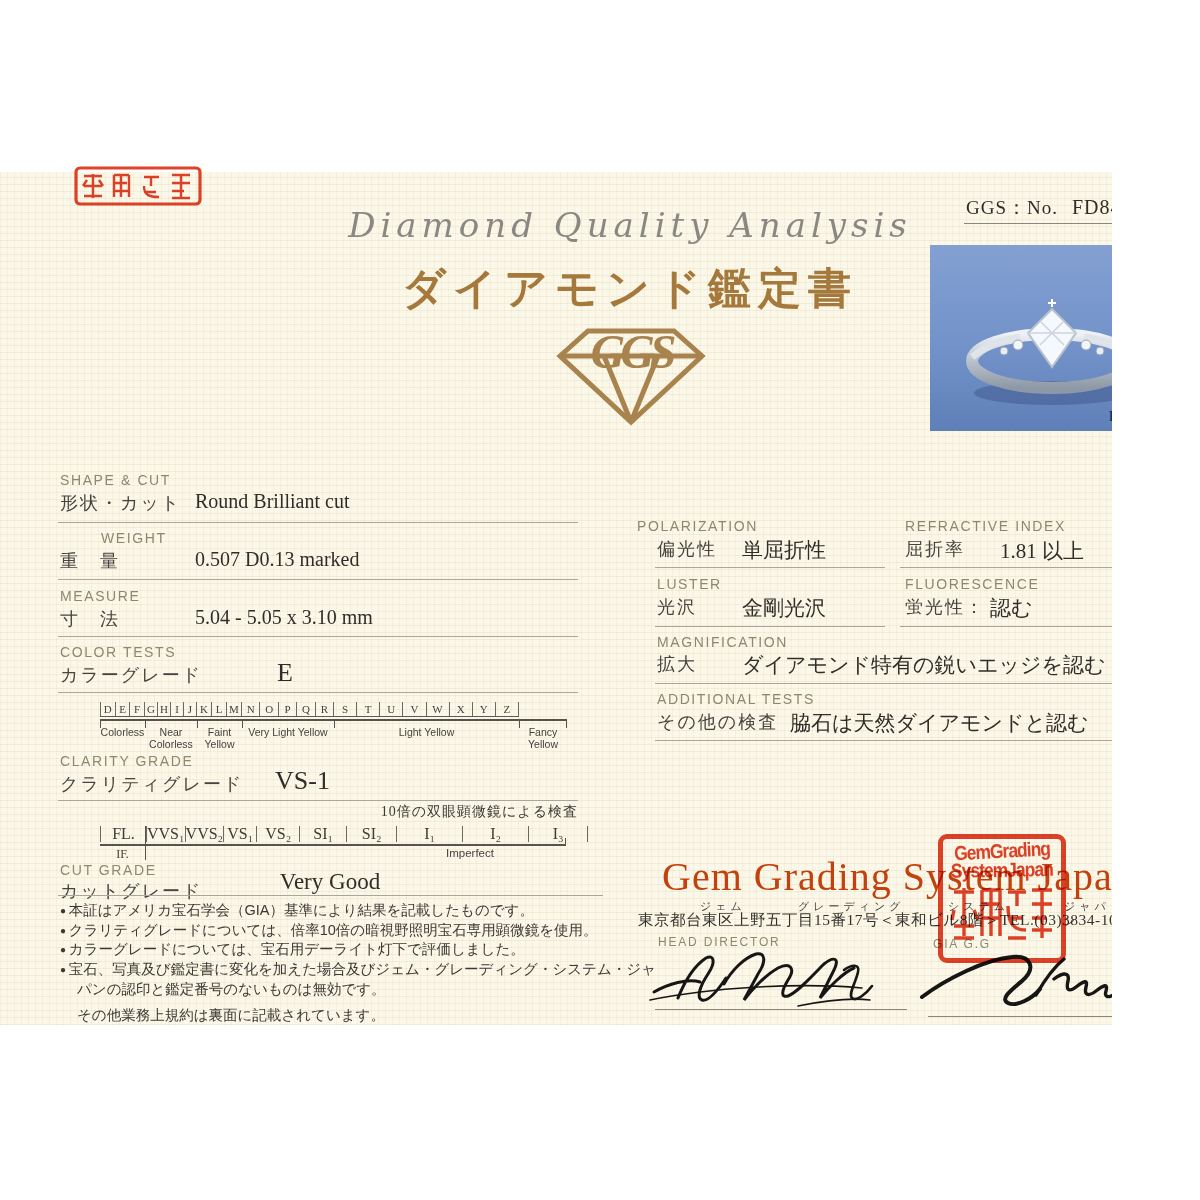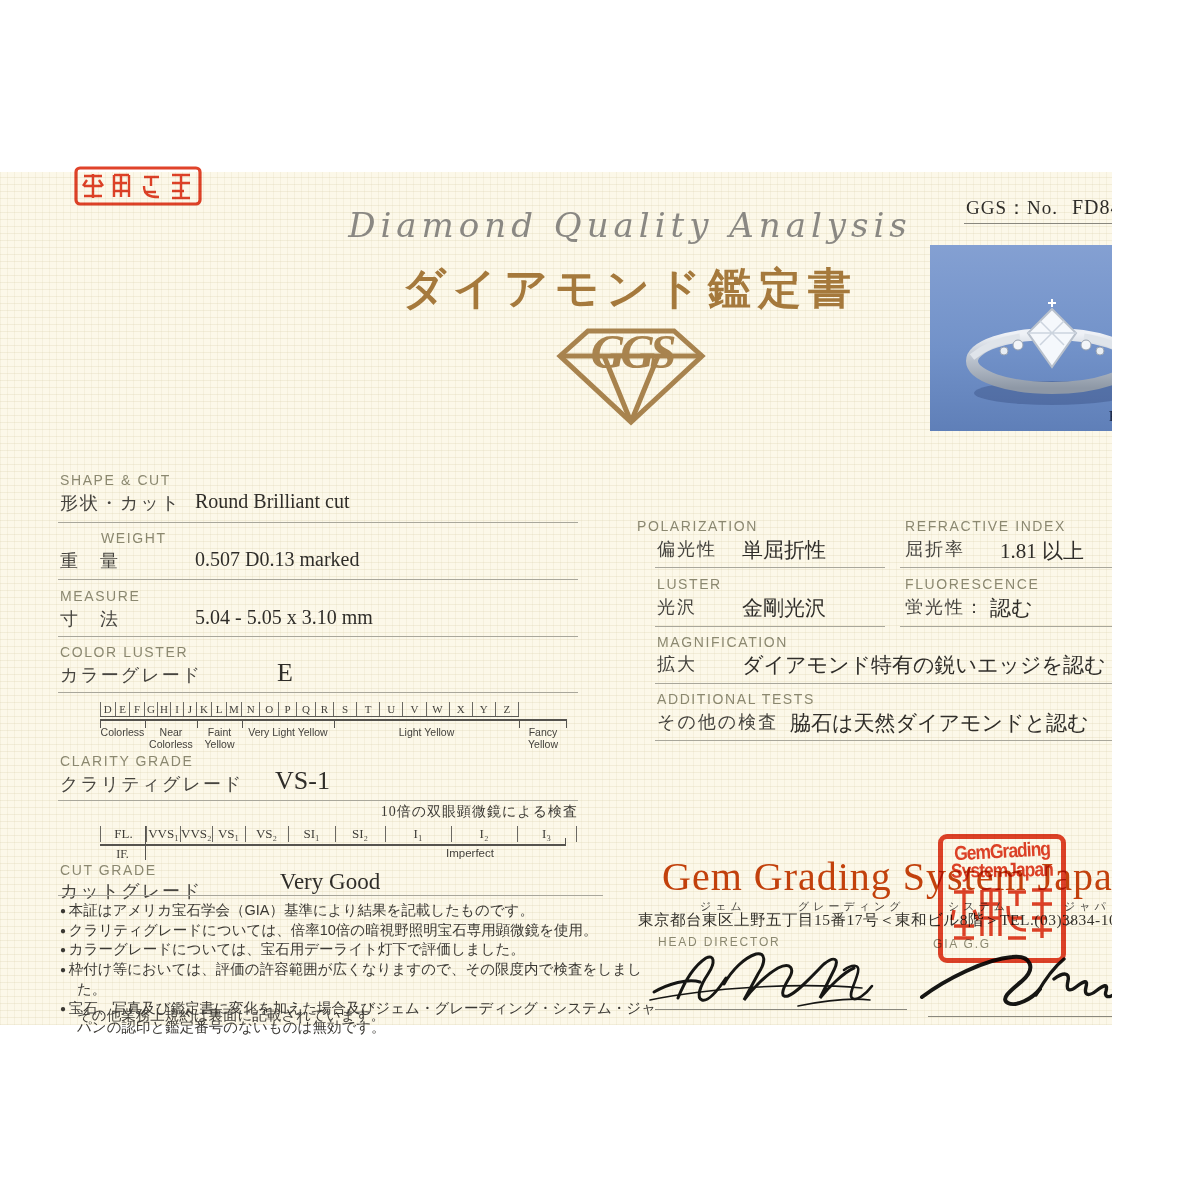--- a/index.html
+++ b/index.html
@@ -37,21 +37,21 @@
   .cs-g span{flex:1;text-align:center;font-size:11px;color:#44423d;border-right:1px solid #6b6963;line-height:14px;}
   .cs-g:first-child span:first-child{border-left:1px solid #6b6963;}
   .cs-line{left:100px;top:719px;width:467px;height:2px;background:#55534e;}
   .cs-tick{width:1px;height:9px;background:#55534e;top:719px;}
   .cs-glabels{left:100px;top:724px;width:467px;display:flex;}
   .cs-glabels span{font-family:"Liberation Sans",sans-serif;font-size:10.5px;line-height:1.15;
     text-align:center;color:#44423d;padding-top:2px;}
   
   .clr-note{left:290px;top:803px;width:288px;text-align:right;font-size:14px;color:#3c3a35;letter-spacing:1px;}
   .clr-top{left:100px;top:826px;width:465px;display:flex;height:16px;}
-  .clr-top span{text-align:center;font-size:13px;color:#3e3c37;border-right:1px solid #6b6963;line-height:15px;}
+  .clr-top span{text-align:center;font-size:16px;color:#3e3c37;border-right:1px solid #6b6963;line-height:15px;}
   .clr-top span:nth-child(1){flex:0 0 45px;border-left:1px solid #6b6963;}
   .clr-top span:nth-child(2){flex:0 0 33px;}
   .clr-top span:nth-child(3){flex:0 0 30px;}
   .clr-top span:nth-child(4){flex:0 0 32px;}
   .clr-top span:nth-child(5){flex:0 0 42px;}
   .clr-top span:nth-child(6){flex:0 0 46px;}
   .clr-top span:nth-child(7){flex:0 0 49px;}
   .clr-top span:nth-child(8){flex:0 0 65px;}
   .clr-top span:nth-child(9){flex:0 0 65px;}
   .clr-top span:nth-child(10){flex:0 0 58px;}
@@ -156,21 +156,21 @@
   <div class="abs en-lab" style="left:60px;top:530px;margin-left:41px;">WEIGHT</div>
   <div class="abs jp-lab" style="left:60px;top:549px;">重　量</div>
   <div class="abs val" style="left:195px;top:548px;">0.507 D0.13 marked</div>
   <div class="abs hline" style="left:58px;top:579px;width:520px;"></div>
 
   <div class="abs en-lab" style="left:60px;top:588px;">MEASURE</div>
   <div class="abs jp-lab" style="left:60px;top:607px;">寸　法</div>
   <div class="abs val" style="left:195px;top:606px;">5.04 - 5.05 x 3.10 mm</div>
   <div class="abs hline" style="left:58px;top:636px;width:520px;"></div>
 
-  <div class="abs en-lab" style="left:60px;top:644px;">COLOR LUSTER</div>
+  <div class="abs en-lab" style="left:60px;top:644px;">COLOR TESTS</div>
   <div class="abs jp-lab" style="left:60px;top:663px;">カラーグレード</div>
   <div class="abs val vcenter" style="left:195px;top:658px;width:180px;font-size:26px;">E</div>
   <div class="abs hline" style="left:58px;top:692px;width:520px;"></div>
 
   <div class="abs cs-letters">
     <div class="cs-g" style="flex:0 0 45px;">
         <span>D</span>
         <span>E</span>
         <span>F</span>
       </div>
@@ -247,21 +247,20 @@
 
   <div class="abs en-lab" style="left:60px;top:862px;">CUT GRADE</div>
   <div class="abs jp-lab" style="left:60px;top:879px;">カットグレード</div>
   <div class="abs val vcenter" style="left:230px;top:869px;width:200px;font-size:23px;">Very Good</div>
   <div class="abs hline" style="left:58px;top:895px;width:545px;"></div>
 
   <div class="abs notes">
       <span class="note-line">本証はアメリカ宝石学会（GIA）基準により結果を記載したものです。</span>
       <span class="note-line">クラリティグレードについては、倍率10倍の暗視野照明宝石専用顕微鏡を使用。</span>
       <span class="note-line">カラーグレードについては、宝石用デーライト灯下で評価しました。</span>
-      <span class="note-line">枠付け等においては、評価の許容範囲が広くなりますので、その限度内で検査をしました。</span>
       <span class="note-line">宝石、写真及び鑑定書に変化を加えた場合及びジェム・グレーディング・システム・ジャパンの認印と鑑定番号のないものは無効です。</span>
     </div>
   <div class="abs notes-footer">その他業務上規約は裏面に記載されています。</div>
 
   <div class="abs en-lab" style="left:637px;top:518px;">POLARIZATION</div>
   <div class="abs jp-lab" style="left:657px;top:537px;">偏光性</div>
   <div class="abs val" style="left:742px;top:536px;font-size:21px;">単屈折性</div>
   <div class="abs hline" style="left:655px;top:567px;width:230px;"></div>
 
   <div class="abs en-lab" style="left:905px;top:518px;">REFRACTIVE INDEX</div>

